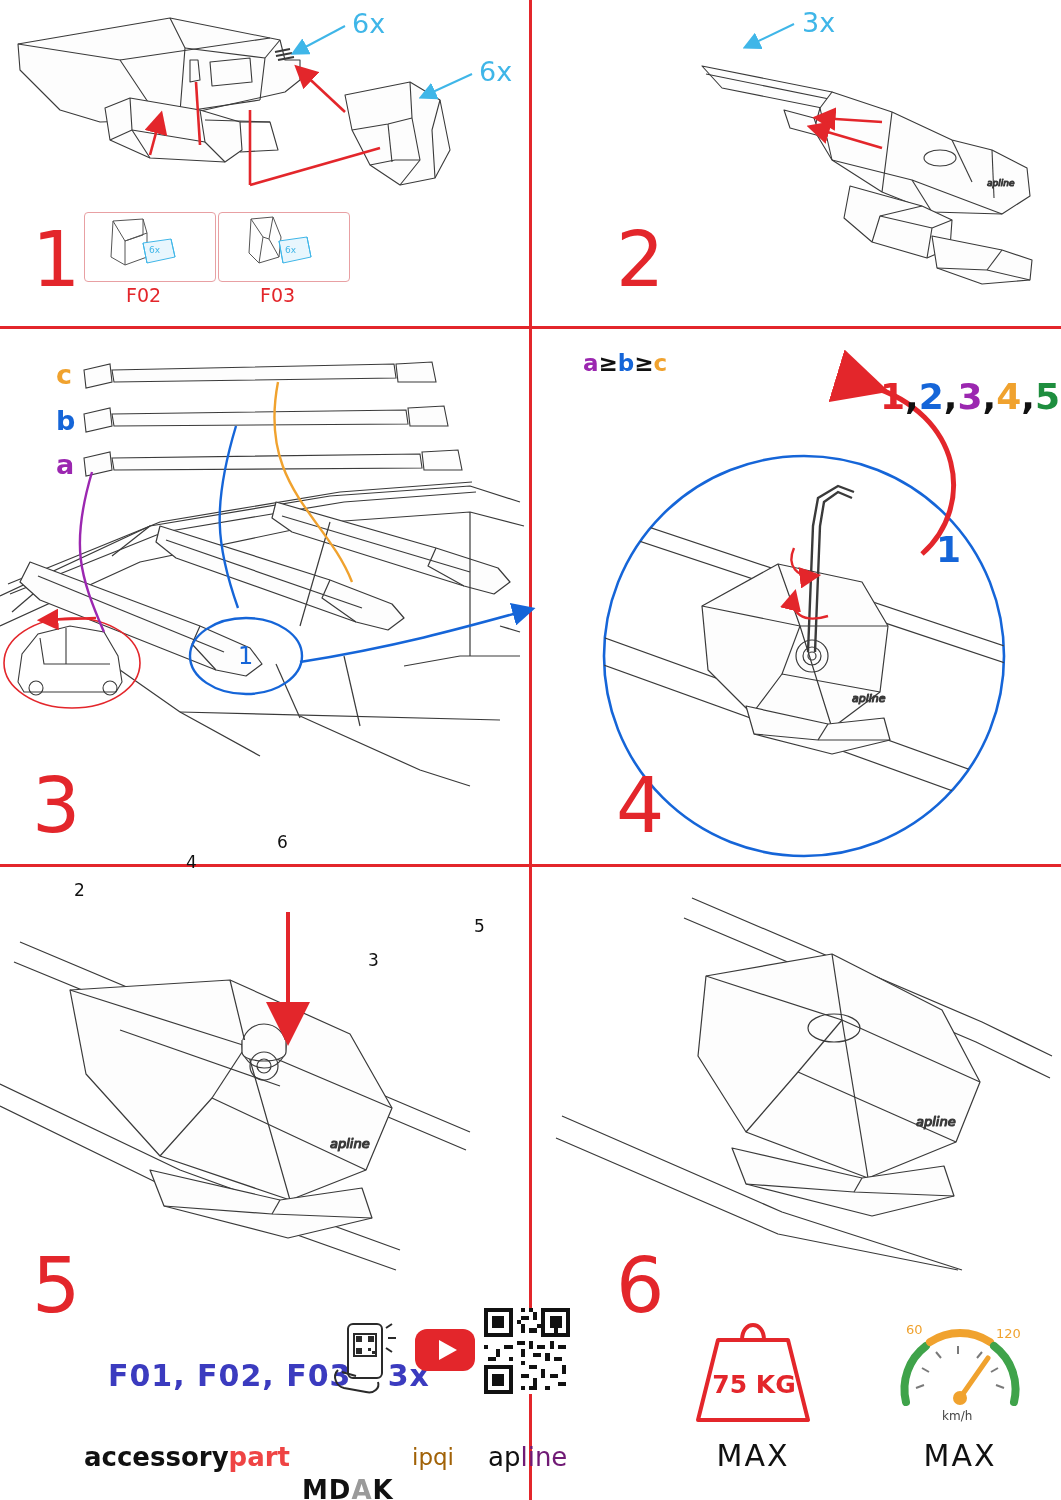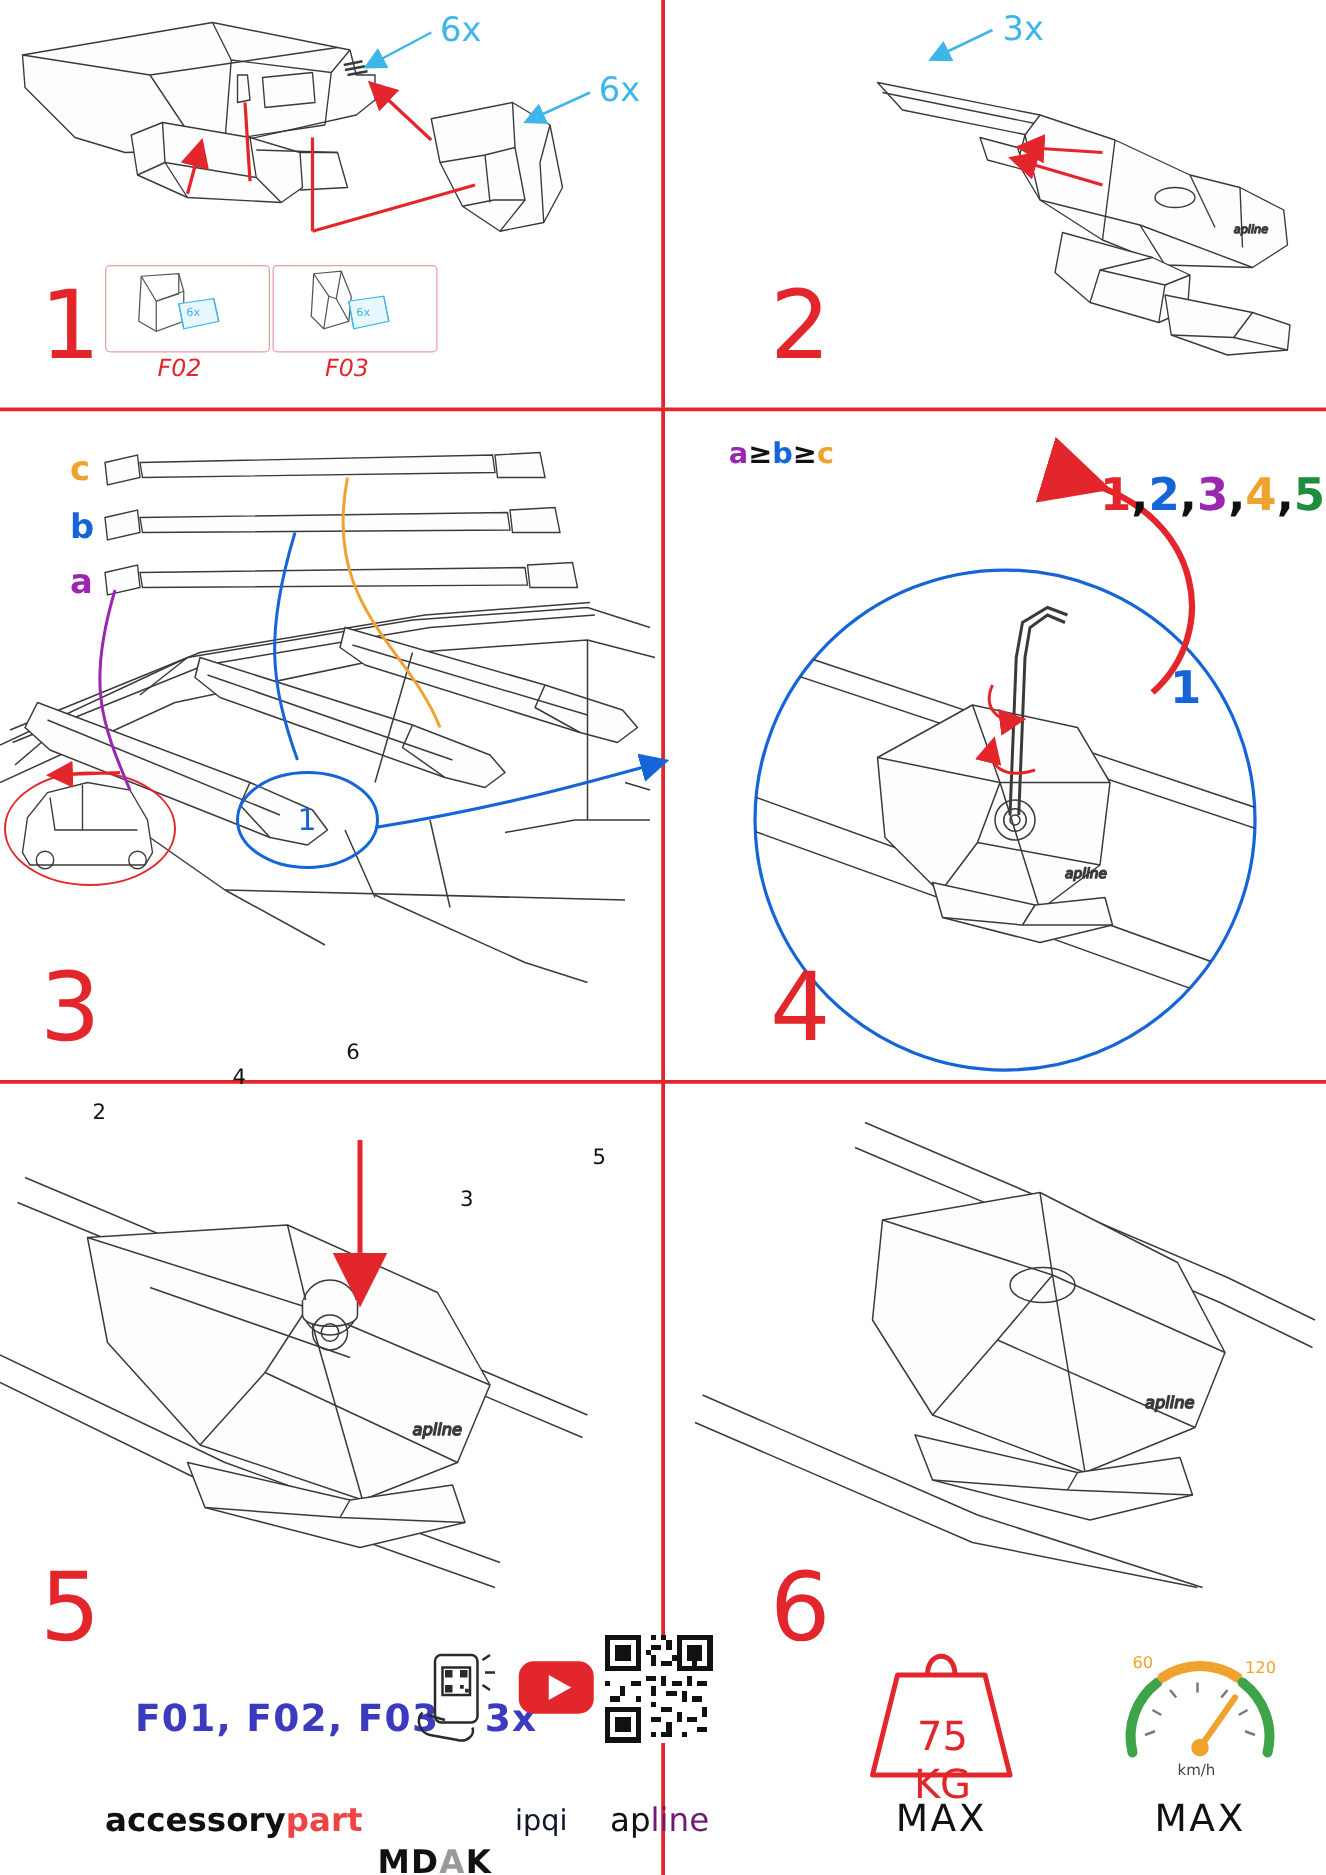--- a/index.html
+++ b/index.html
@@ -28,24 +28,24 @@
   .partlist{
     position:absolute;font-size:30px;font-weight:bold;color:#3b3bbf;
     font-family:"DejaVu Sans",sans-serif;letter-spacing:1px;
   }
   .brand{position:absolute;font-family:"DejaVu Sans",sans-serif;}
   .maxlabel{
     position:absolute;font-size:30px;font-family:"DejaVu Sans",sans-serif;
     letter-spacing:2px;color:#111;
   }
   .kg{
-    position:absolute;font-size:32px;font-weight:normal;color:#e3262b;
+    position:absolute;font-size:25px;font-weight:bold;color:#e3262b;
     font-family:"DejaVu Sans",sans-serif;
   }
-  .fo{position:absolute;font-size:19px;color:#e3262b;font-family:"DejaVu Sans",sans-serif;font-style:italic;}
+  .fo{position:absolute;font-size:19px;color:#e3262b;font-family:"DejaVu Sans",sans-serif;}
   .smallnum{position:absolute;font-size:17px;color:#111;font-family:"DejaVu Sans",sans-serif;}
 </style>
 </head>
 <body>
 
 <div class="sheet">
 
   <div class="hr" style="top:326px;"></div>
   <div class="hr" style="top:864px;"></div>
   <div class="vr" style="left:529px;top:326px;height:538px;"></div>
@@ -356,21 +356,21 @@
   <div class="stepnum" style="left:32px;top:1248px;">5</div>
 
   <div class="partlist" style="left:108px;top:1358px;">F01, F02, F03 - 3x</div>
 
   <div class="brand" style="left:84px;top:1442px;font-size:26px;font-weight:bold;color:#111;">
     <span style="color:#111;">accessory</span><span style="color:#ef4444;">part</span>
   </div>
   <div class="brand" style="left:302px;top:1442px;font-size:26px;font-weight:bold;letter-spacing:1px;color:#111;margin-top:33px;">
     MD<span style="color:#9a9a9a;">A</span>K
   </div>
-  <div class="brand" style="left:412px;top:1444px;font-size:23px;color:#0f172a;">ipqi</div>
+  <div class="brand" style="left:412px;top:1444px;font-size:23px;color:#a16207;">ipqi</div>
   <div class="brand" style="left:488px;top:1442px;font-size:26px;color:#111;">
     ap<span style="color:#701a75;">line</span>
   </div>
 
   <svg width="80" height="80" viewBox="0 0 80 80" style="left:322px;top:1320px;">
     <g fill="none" stroke="#2a2a2a" stroke-width="2">
       <rect x="26" y="4" width="34" height="54" rx="5" fill="#fff"></rect>
       <rect x="32" y="14" width="22" height="22" fill="#fff"></rect>
       <path d="M34 16 h6 v6 h-6 z M46 16 h6 v6 h-6 z M34 28 h6 v6 h-6 z M46 28 h3 v3 h-3 z M50 31 h3 v3 h-3 z" fill="#2a2a2a" stroke="none"></path>
       <path d="M16 50 C 10 56, 14 66, 22 68 L44 72 C 52 74, 58 68, 56 62"></path>

